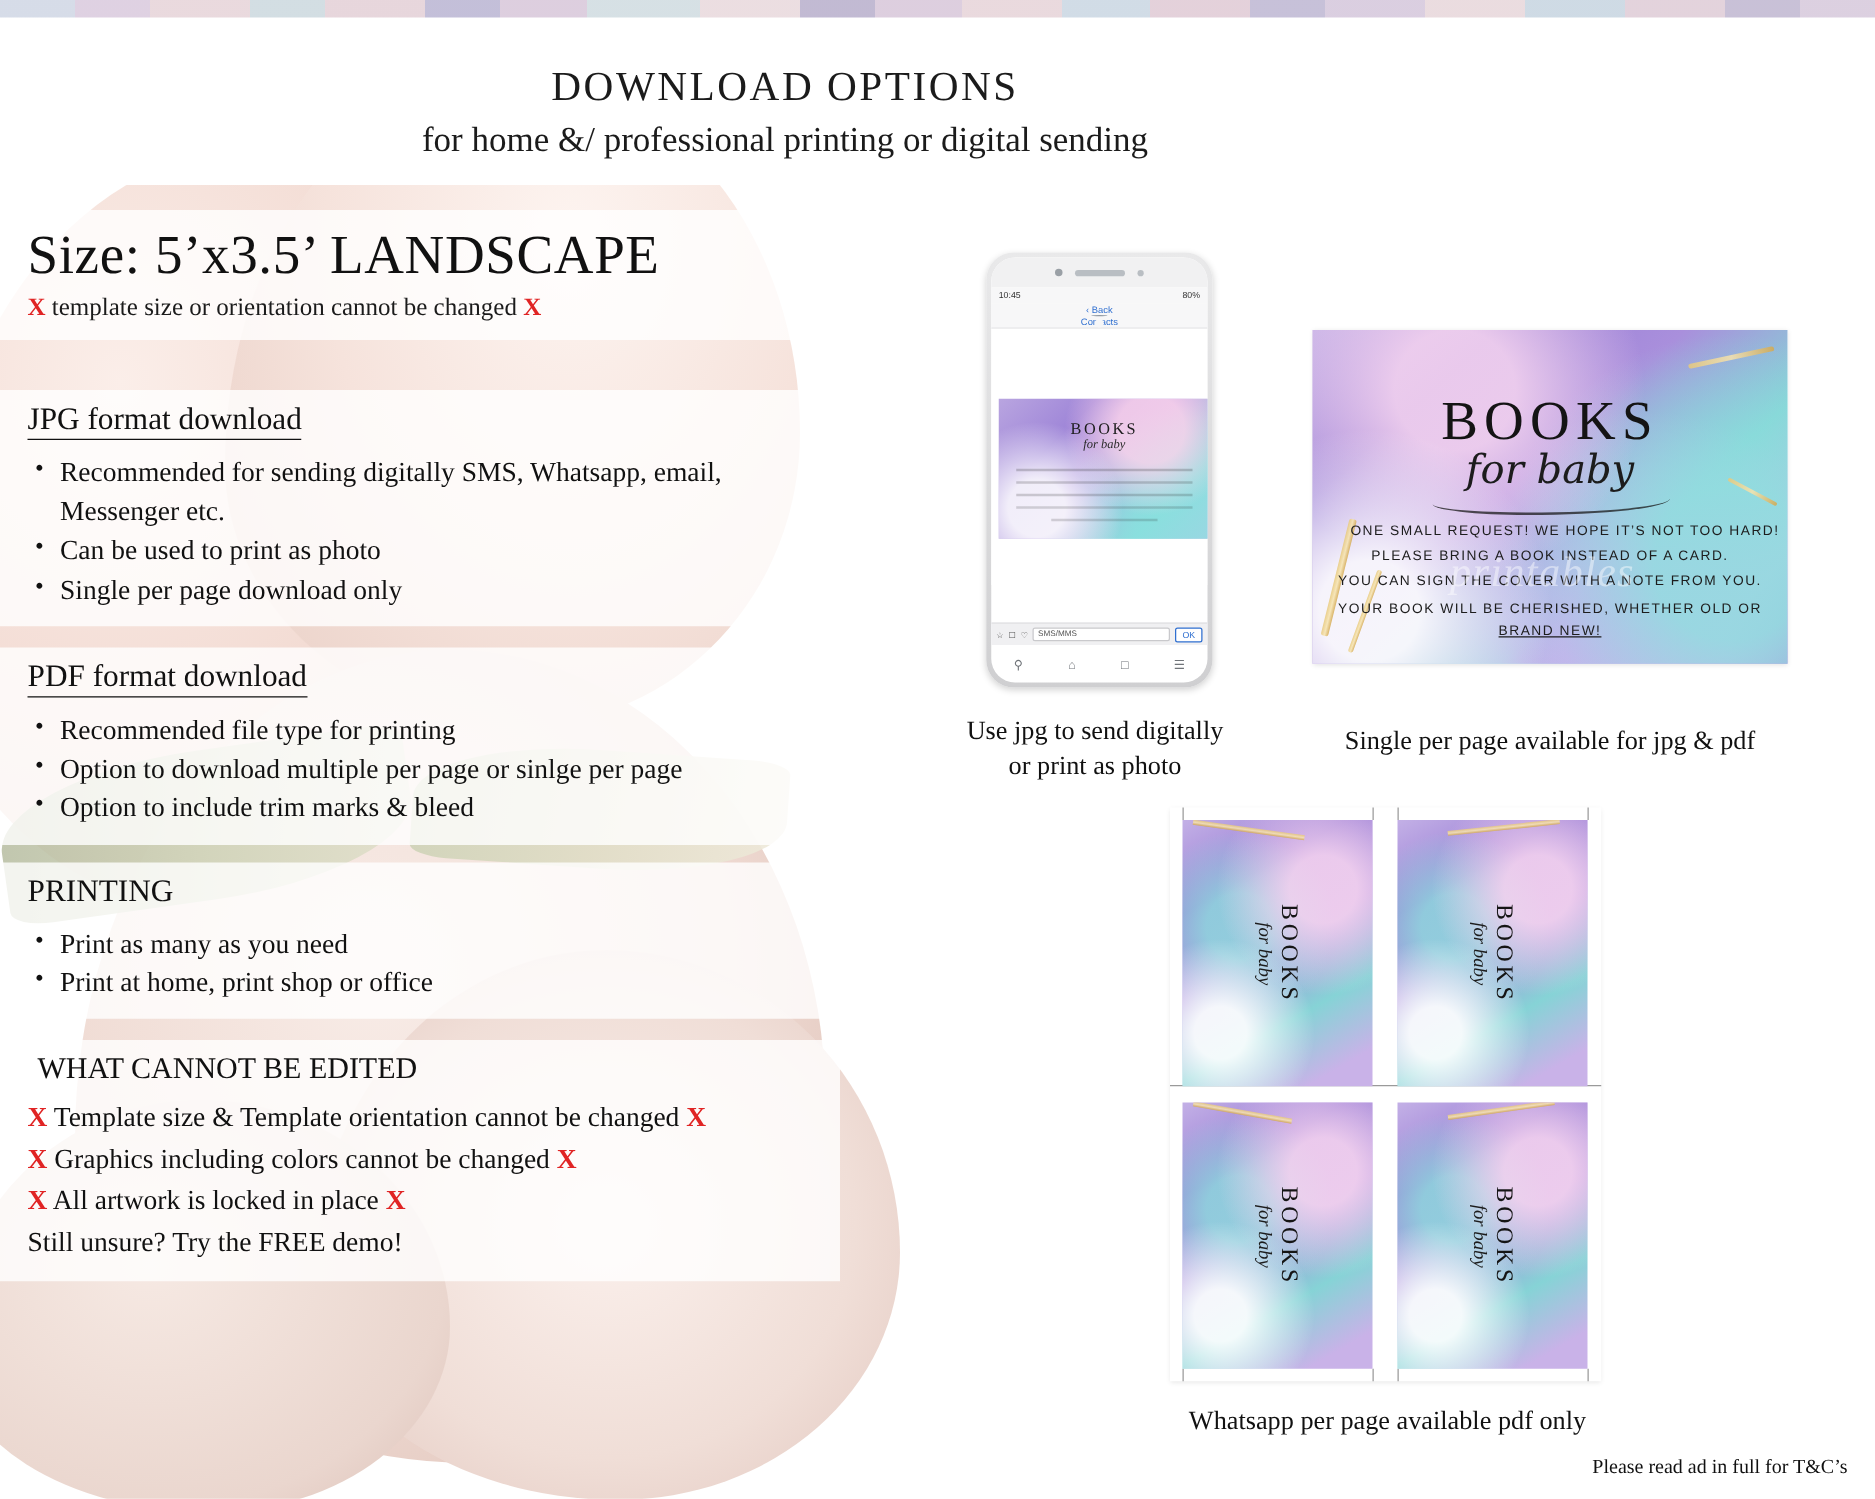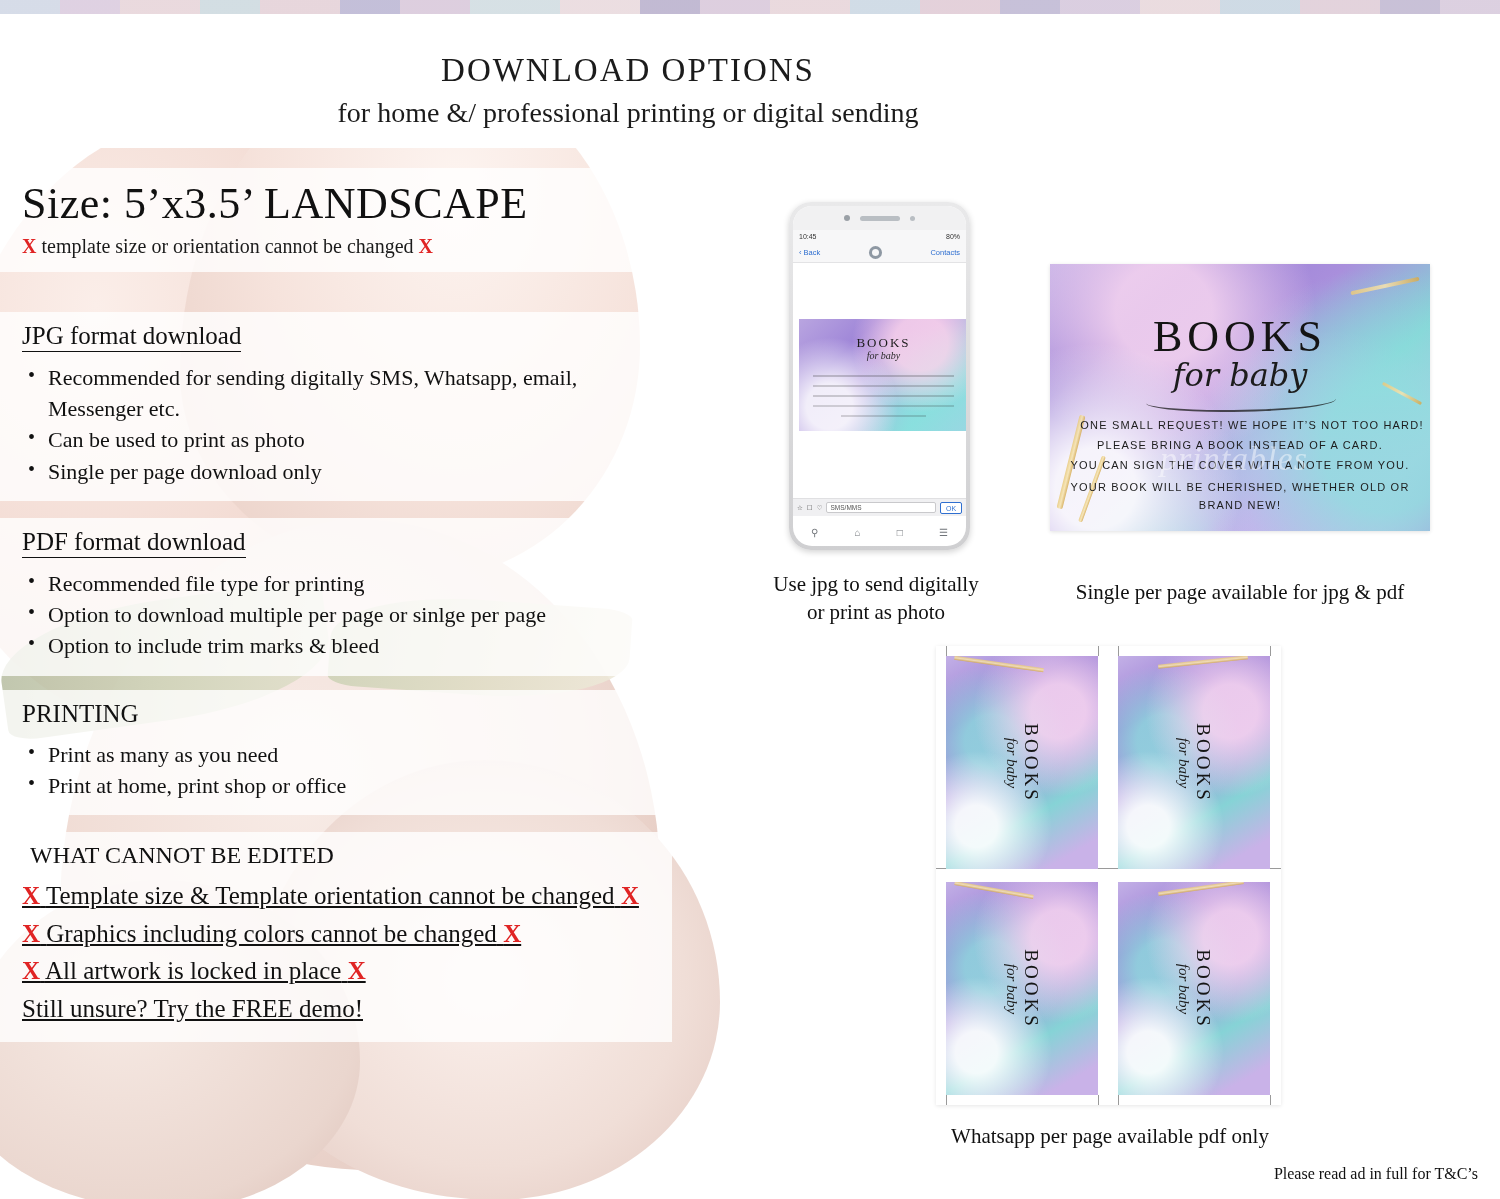--- a/index.html
+++ b/index.html
@@ -75,21 +75,21 @@
   .copy-block h3.nounderline { border-bottom:none; }
   .copy-block ul { margin:4px 0 0 0; padding:0; list-style:none; }
   .copy-block ul li {
     font-size:22px; color:#111; line-height:1.42; padding-left:26px; position:relative;
   }
   .copy-block ul li::before {
     content:"\2022"; position:absolute; left:6px; top:-1px; font-size:20px;
   }
   .copy-block ul li.cont::before { content:""; }
   .copy-block p.line {
-    margin:2px 0; font-size:25px; color:#111; line-height:1.42;text-decoration:underline;
+    margin:2px 0; font-size:22px; color:#111; line-height:1.42;
   }
 
   
   #phone {
     position:absolute; left:789px; top:202px; width:181px; height:348px; z-index:3;
     border-radius:22px;
     background:linear-gradient(180deg,#e9e9ea,#cfcfd1);
     padding:4px;
     box-shadow:0 2px 6px rgba(0,0,0,.18);
   }
@@ -105,21 +105,21 @@
   #phone .speaker { width:40px; height:5px; border-radius:3px; background:#b9bec3; }
   #phone .dot2 { width:5px; height:5px; border-radius:50%; background:#b9bec3; }
   #phone .statusbar {
     height:13px; display:flex; align-items:center; justify-content:space-between;
     padding:0 6px; font-family:"Liberation Sans",sans-serif; font-size:7px; color:#333;
     background:#f7f7f8;
   }
   #phone .navbar {
     height:20px; display:flex; align-items:center; justify-content:space-between;
     padding:0 6px; background:#f7f7f8; border-bottom:1px solid #e3e3e5;
-    font-family:"Liberation Sans",sans-serif; font-size:7.5px; color:#2f6fd0;
+    font-family:"Liberation Sans",sans-serif; font-size:7.5px; color:#2f6fd0;flex-direction:column;
   }
   #phone .avatar {
     width:13px; height:13px; border-radius:50%; background:#8e98a3; position:relative;
   }
   #phone .avatar::after{
     content:""; position:absolute; left:3px; top:2.5px; width:7px;height:7px;
     border-radius:50%; background:#f7f7f8;
   }
   #phone .body { background:#fff; height:205px; position:relative; }
   #phone .card-thumb {
@@ -372,21 +372,21 @@
   <div class="gold" style="left:330px; top:128px; width:44px; height:3px; transform:rotate(28deg);"></div>
 
   <div class="books">BOOKS</div>
   <div class="forbaby">for baby</div>
   <div class="swash"></div>
 
   <div class="body-line" style="top:155px;margin-left:24px;">ONE SMALL REQUEST! WE HOPE IT’S NOT TOO HARD!</div>
   <div class="body-line" style="top:175px;">PLEASE BRING A BOOK INSTEAD OF A CARD.</div>
   <div class="body-line" style="top:195px;">YOU CAN SIGN THE COVER WITH A NOTE FROM YOU.</div>
   <div class="body-line" style="top:217px;">YOUR BOOK WILL BE CHERISHED, WHETHER OLD OR</div>
-  <div class="body-line" style="top:235px;">BRAND NEW!</div>
+  <div class="body-line" style="top:235px;text-decoration:underline;">BRAND NEW!</div>
 
   <div class="wm">printables</div>
 </div>
 
 <div class="caption" style="left:1040px; top:578px; width:400px;">Single per page available for jpg &amp; pdf</div>
 
 <div id="sheet">
 
   <div class="trim" style="left:10px;  top:0px;   width:1px; height:10px;"></div>
   <div class="trim" style="left:162px; top:0px;   width:1px; height:10px;"></div>

